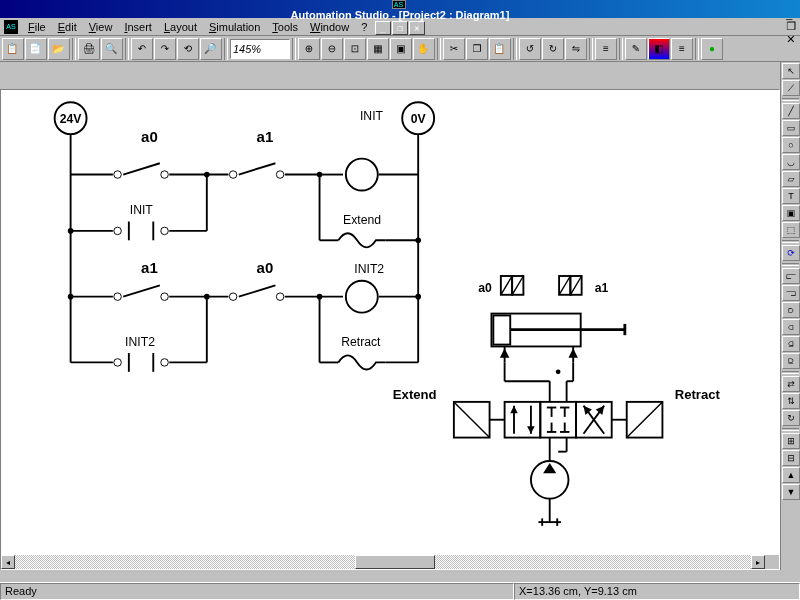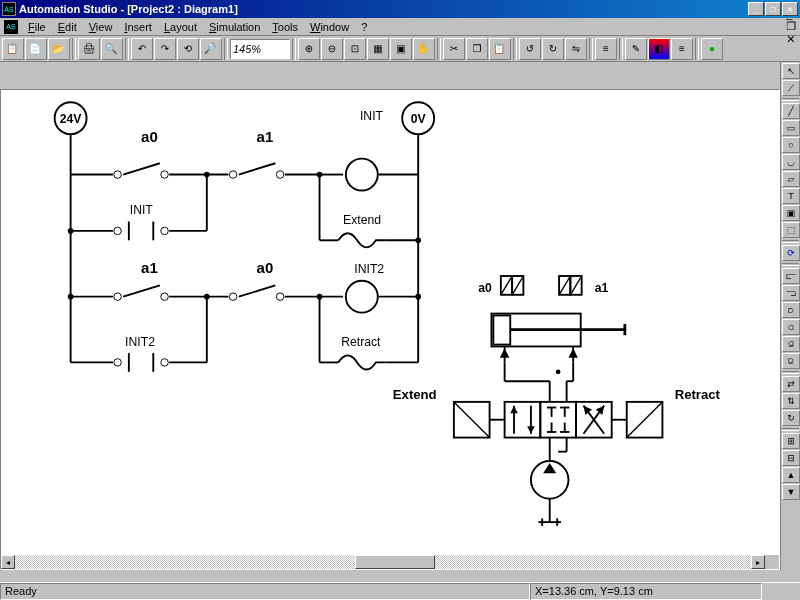--- a/index.html
+++ b/index.html
@@ -1,19 +1,19 @@
 <!DOCTYPE html>
 <html><head>
 <meta charset="utf-8">
 <style>
 * { box-sizing: border-box; margin: 0; padding: 0; }
 body { font-family: "MS Sans Serif", Tahoma, sans-serif; font-size: 11px; background: #c0c0c0; width: 800px; height: 600px; overflow: hidden; position: relative; }
 
 
-.titlebar { height: 18px; background: linear-gradient(to right, #000080, #1084d0); display: flex; align-items: center; padding: 0 2px; color: white; }
+.titlebar { height: 18px; background: linear-gradient(to right, #000080, #1084d0); display: flex; align-items: center; padding: 0 2px; color: white; flex-direction: column; }
 .titlebar .appicon { width: 14px; height: 14px; background: #000; margin-right: 3px; display: flex; align-items: center; justify-content: center; font-size: 7px; color: #0ff; border: 1px solid #888; }
 .titlebar .title { flex: 1; font-weight: bold; font-size: 11px; }
 .titlebar .winbtns { display: flex; gap: 1px; }
 .titlebar .winbtn { width: 16px; height: 14px; background: #c0c0c0; border: 1px solid; border-color: #fff #404040 #404040 #fff; font-size: 9px; display: flex; align-items: center; justify-content: center; font-family: monospace; }
 
 
 .menubar { height: 18px; background: #c0c0c0; display: flex; align-items: center; padding: 0 4px; border-bottom: 1px solid #808080; }
 .menubar .appicon { width: 14px; height: 14px; background: #000; margin-right: 4px; display: flex; align-items: center; justify-content: center; font-size: 7px; color: #0ff; }
 .menubar .menuitem { padding: 1px 6px; cursor: default; }
 .menubar .menuitem u { text-decoration: underline; }
@@ -330,14 +330,14 @@
   <div class="rtbtn">↻</div>
   <div class="rtsep"></div>
   <div class="rtbtn">⊞</div>
   <div class="rtbtn">⊟</div>
   <div class="rtbtn">▲</div>
   <div class="rtbtn">▼</div>
 </div>
 
 <div class="statusbar">
   <div class="panel">Ready</div>
-  <div class="panel" style="width:232px">X=13.36 cm, Y=9.13 cm</div>
+  <div class="panel" style="width:286px">X=13.36 cm, Y=9.13 cm</div>
 </div>
 
 </body></html>

